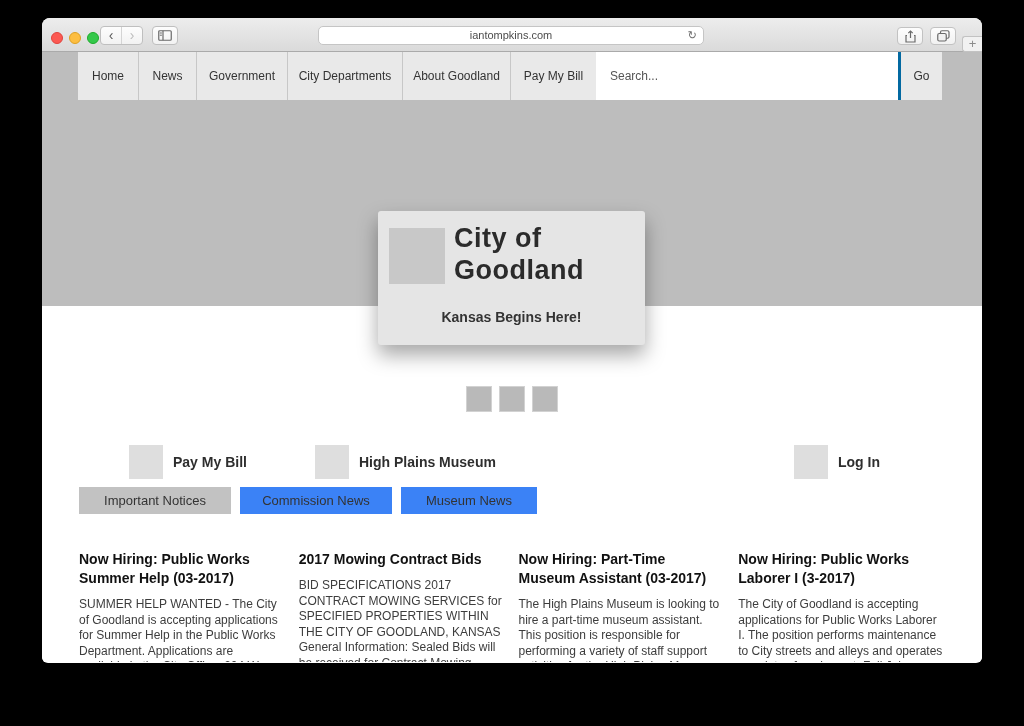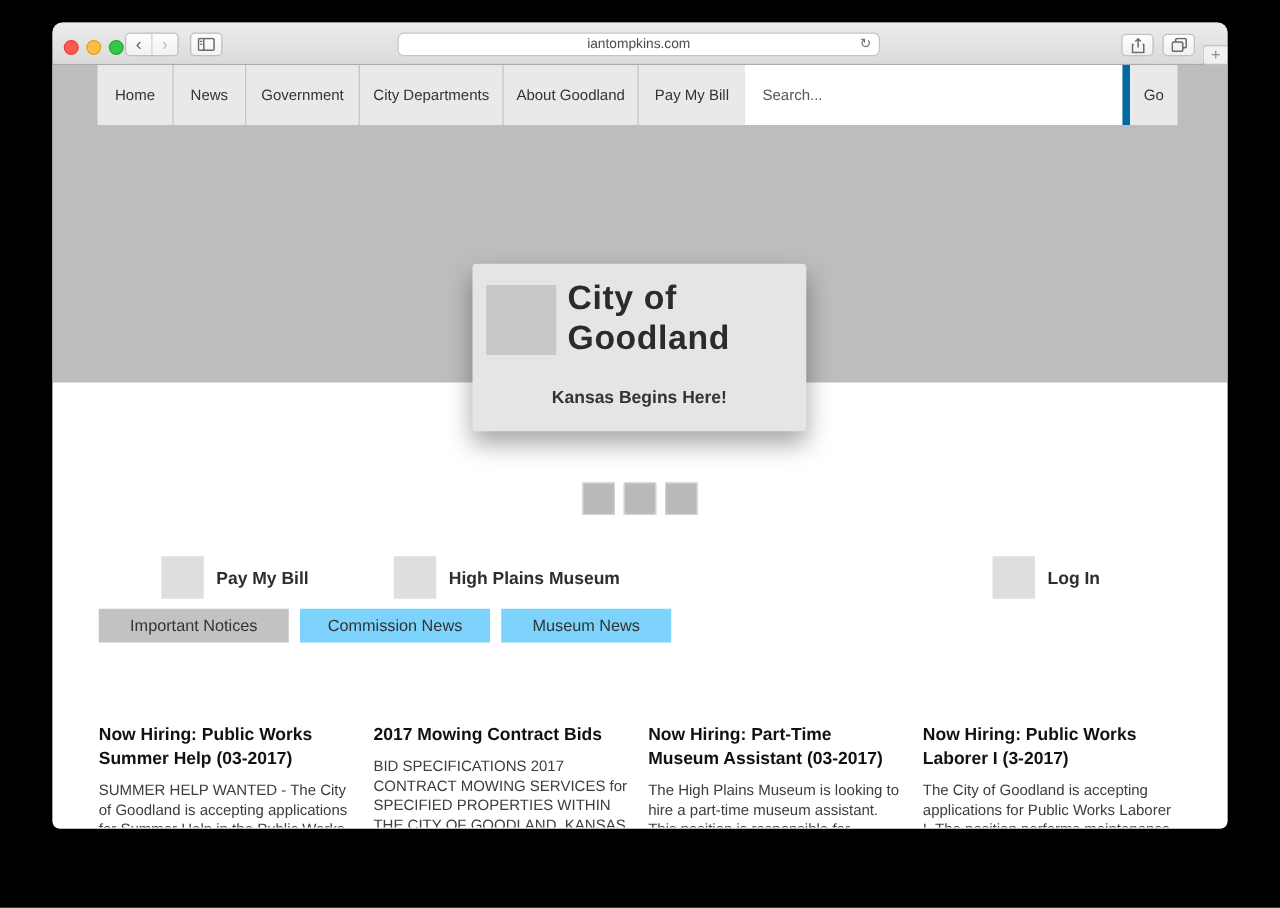--- a/index.html
+++ b/index.html
@@ -46,21 +46,21 @@
 
   .sitenav { position:absolute; left:36px; top:0; width:960px; height:48px; display:flex; }
   .navitem { background:#e9e9e9; border-left:1px solid #c7c7c7; font-size:12px; color:#333;
     display:flex; align-items:center; justify-content:center; }
   .navitem:first-child { border-left:none; }
   .nav-0{width:60px;} .nav-1{width:58px;} .nav-2{width:91px;} .nav-3{width:115px;}
   .nav-4{width:108px;} .nav-5{width:86px;}
   .navsearch { width:302px; height:48px; background:#fff; border:none; outline:none;
     padding:0 14px; font-size:12px; color:#444; font-family:inherit; }
   .navsearch::placeholder { color:#555; }
-  .navgo { width:44px; background:#e9e9e9; border-left:6px solid #0369a1; font-size:12px; color:#333;
+  .navgo { width:44px; background:#e9e9e9; border-left:3px solid #0369a1; font-size:12px; color:#333;
     display:flex; align-items:center; justify-content:center; }
 
   .hero-card { position:absolute; left:336px; top:159px; width:267px; height:134px;
     background:#e5e5e5; border-radius:3px; box-shadow:0 10px 20px rgba(0,0,0,.35);padding-left:32px; }
   .logo-square { position:absolute; left:11px; top:17px; width:56px; height:56px; background:#c8c8c8; }
   .hero-title { position:absolute; left:76px; top:11px; font-size:27px; line-height:32px;
     font-weight:bold; color:#2b2b2b; letter-spacing:.5px; }
   .hero-tagline { position:absolute; left:0; top:98px; width:100%; text-align:center;
     font-size:14px; font-weight:bold; color:#333; }
 
@@ -69,25 +69,25 @@
   .sq { width:26px; height:26px; background:#b9b9b9; border:1px solid #d2d2d2; }
 
   .quicklinks { position:absolute; left:0; top:393px; width:940px; height:34px; }
   .qlink { position:absolute; display:flex; align-items:center; }
   .ql-0{left:87px;} .ql-1{left:273px;} .ql-2{left:520px;} .ql-3{left:752px;text-align:center;}
   .qicon { width:34px; height:34px; background:#dedede; margin-right:10px; }
   .qlabel { font-size:14px; font-weight:bold; color:#2e2e2e; }
 
   .tabsrow { position:absolute; left:37px; top:435px; display:flex; gap:9px; }
   .tab { height:27px; line-height:27px; text-align:center; font-size:13px; color:#333;
-    background:#7dd3fc; }
+    background:#3b82f6; }
   .tab.active { background:#c2c2c2; }
   .tab-0{width:152px;} .tab-1{width:152px;} .tab-2{width:136px;}
 
-  .newsgrid { position:absolute; left:37px; top:526px; width:864px;
+  .newsgrid { position:absolute; left:37px; top:498px; width:864px;
     display:grid; grid-template-columns:repeat(4,1fr); column-gap:15px; }
   .newstitle { font-size:14px; line-height:19px; font-weight:bold; color:#111; margin-bottom:9px; }
   .newsbody { font-size:12px; line-height:15.5px; color:#3d3d3d; white-space:pre-wrap; }
 </style>
 </head>
 <body>
 
 <div class="window">
 
   <div class="toolbar">

